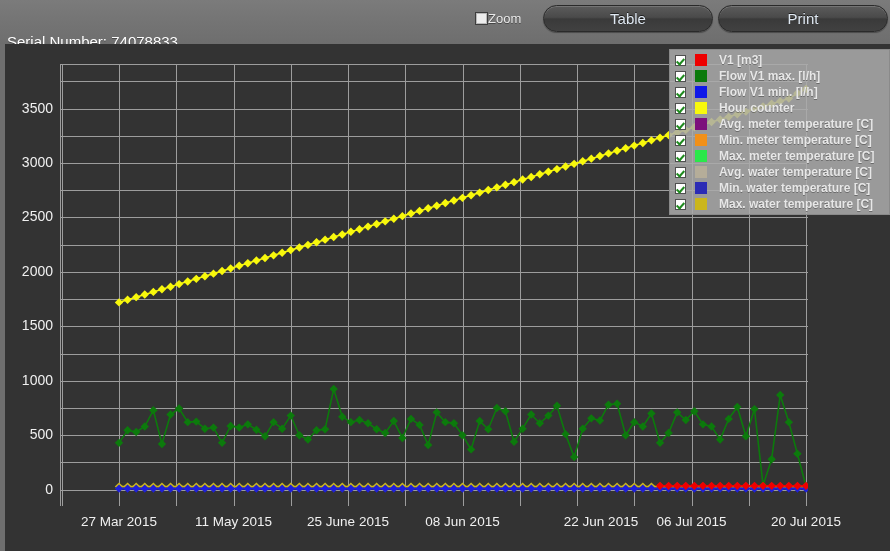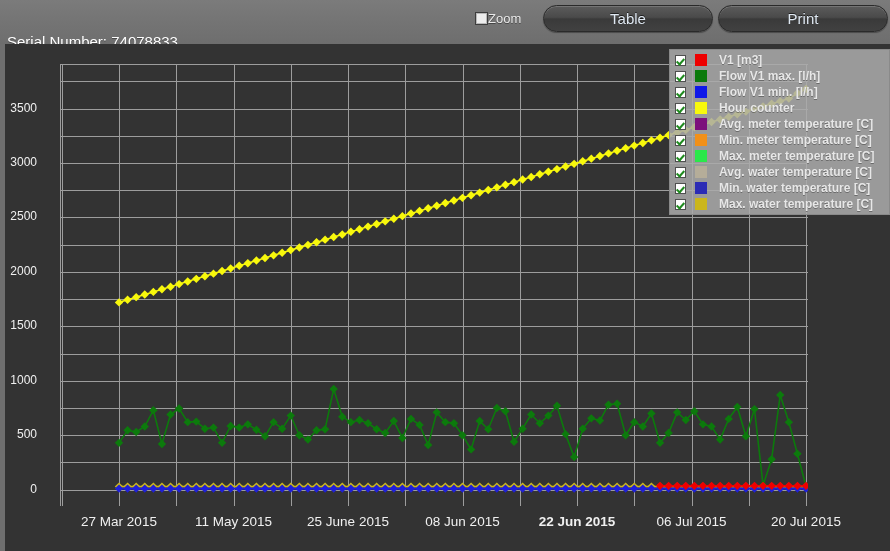--- a/index.html
+++ b/index.html
@@ -91,23 +91,23 @@
     border-left: 1px solid #9d9d9d;
     border-top: 1px solid #9d9d9d;
     box-sizing: content-box;
   }
   #gridsvg { position: absolute; left: 0; top: 0; }
   #datasvg { position: absolute; left: 0; top: 0; }
 
   
   .ylab {
     position: absolute;
-    right: 16px;
+    right: 0;
     color: #f0f0f0;
-    font-size: 12px;
+    font-size: 14px;
     text-align: right;
     white-space: nowrap;
     transform: translateY(-50%);
   }
   #ylabels {
     position: absolute;
     left: 0; top: 20px;
     width: 48px;
     height: 441px;
   }
@@ -597,21 +597,21 @@
       <div class="ylab" style="top: 206.889px;">2000</div>
       <div class="ylab" style="top: 152.444px;">2500</div>
       <div class="ylab" style="top: 98px;">3000</div>
       <div class="ylab" style="top: 43.5556px;">3500</div>
     </div>
   <div id="xlabels">
       <div class="xlab" style="left: 114px;">27 Mar 2015</div>
       <div class="xlab" style="left: 228.5px;">11 May 2015</div>
       <div class="xlab" style="left: 343px;">25 June 2015</div>
       <div class="xlab" style="left: 457.5px;">08 Jun 2015</div>
-      <div class="xlab" style="left: 572px; font-weight: bold;">22 Jun 2015</div>
+      <div class="xlab" style="left: 596px;">22 Jun 2015</div>
       <div class="xlab" style="left: 686.5px;">06 Jul 2015</div>
       <div class="xlab" style="left: 801px;">20 Jul 2015</div>
     </div>
 
   <div id="legend">
       <div class="leg-row">
         <span class="leg-check"></span>
         <span class="leg-swatch" style="background: rgb(238, 0, 0);"></span>
         <span class="leg-text">V1 [m3]</span>
       </div>

